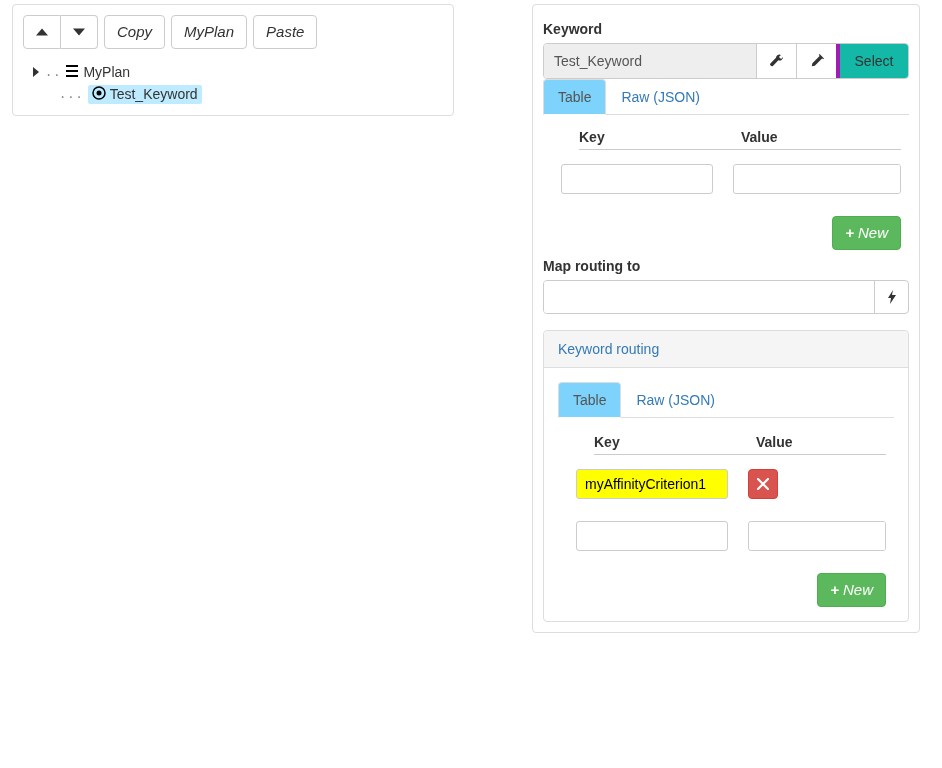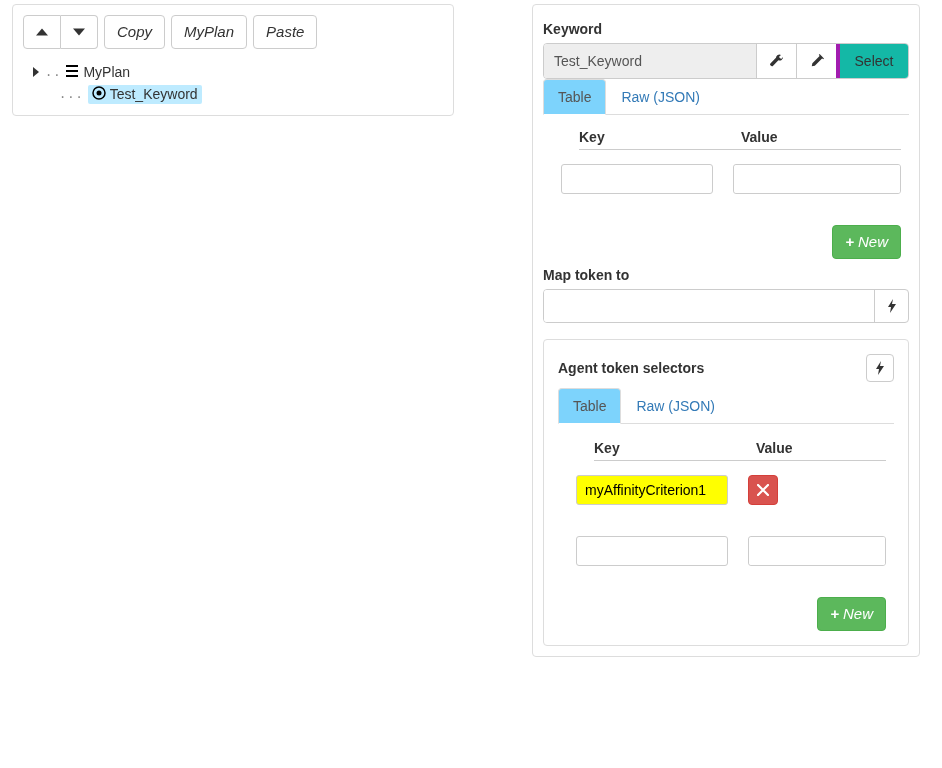--- a/index.html
+++ b/index.html
@@ -178,21 +178,21 @@
     margin-bottom: 14px;
     font-weight: bold;
     margin-left: 18px;
   }
   .kv-header .kcol { width: 162px; }
   .kv-header .vcol { flex: 1; }
   .kv-row {
     display: flex;
     gap: 20px;
     align-items: center;
-    margin-bottom: 31px;
+    margin-bottom: 22px;
   }
   .kv-row input[type=text] {
     height: 30px;
     border: 1px solid #ccc;
     border-radius: 3px;
     padding: 0 8px;
     font-size: 14px;
     outline: none;
   }
   .kv-row .key-input { width: 152px; }
@@ -335,40 +335,33 @@
           </div>
         </div>
       </div>
       <div class="new-row">
         <div class="btn btn-success" style="display:inline-flex;">
           <span class="plus">+</span>
           <span>New</span>
         </div>
       </div>
 
-      <div class="section-label">Map token to</div>
+      <div class="section-label">Map routing to</div>
       <div class="map-row">
         <input type="text" value="" style="">
         <div class="zap">
           <svg viewBox="0 0 8 14">
               <path d="M5 0 L0 8 L3 8 L2 14 L8 5 L4 5 Z" fill="#333"></path>
             </svg>
         </div>
       </div>
 
       <div class="routing-panel">
+        <div class="routing-header">Keyword routing</div>
         <div class="routing-body">
-          <div class="section-header-row" style="margin-top:0;">
-            <div class="section-label">Agent token selectors</div>
-            <div class="square-icon-btn">
-              <svg viewBox="0 0 8 14">
-                  <path d="M5 0 L0 8 L3 8 L2 14 L8 5 L4 5 Z" fill="#333"></path>
-                </svg>
-            </div>
-          </div>
           <div class="tabs">
             <div class="tab active">Table</div>
             <div class="tab">Raw (JSON)</div>
           </div>
           <div class="kv-table">
             <div class="kv-header">
               <div class="kcol">Key</div>
               <div class="vcol">Value</div>
             </div>
             <div class="kv-row">

